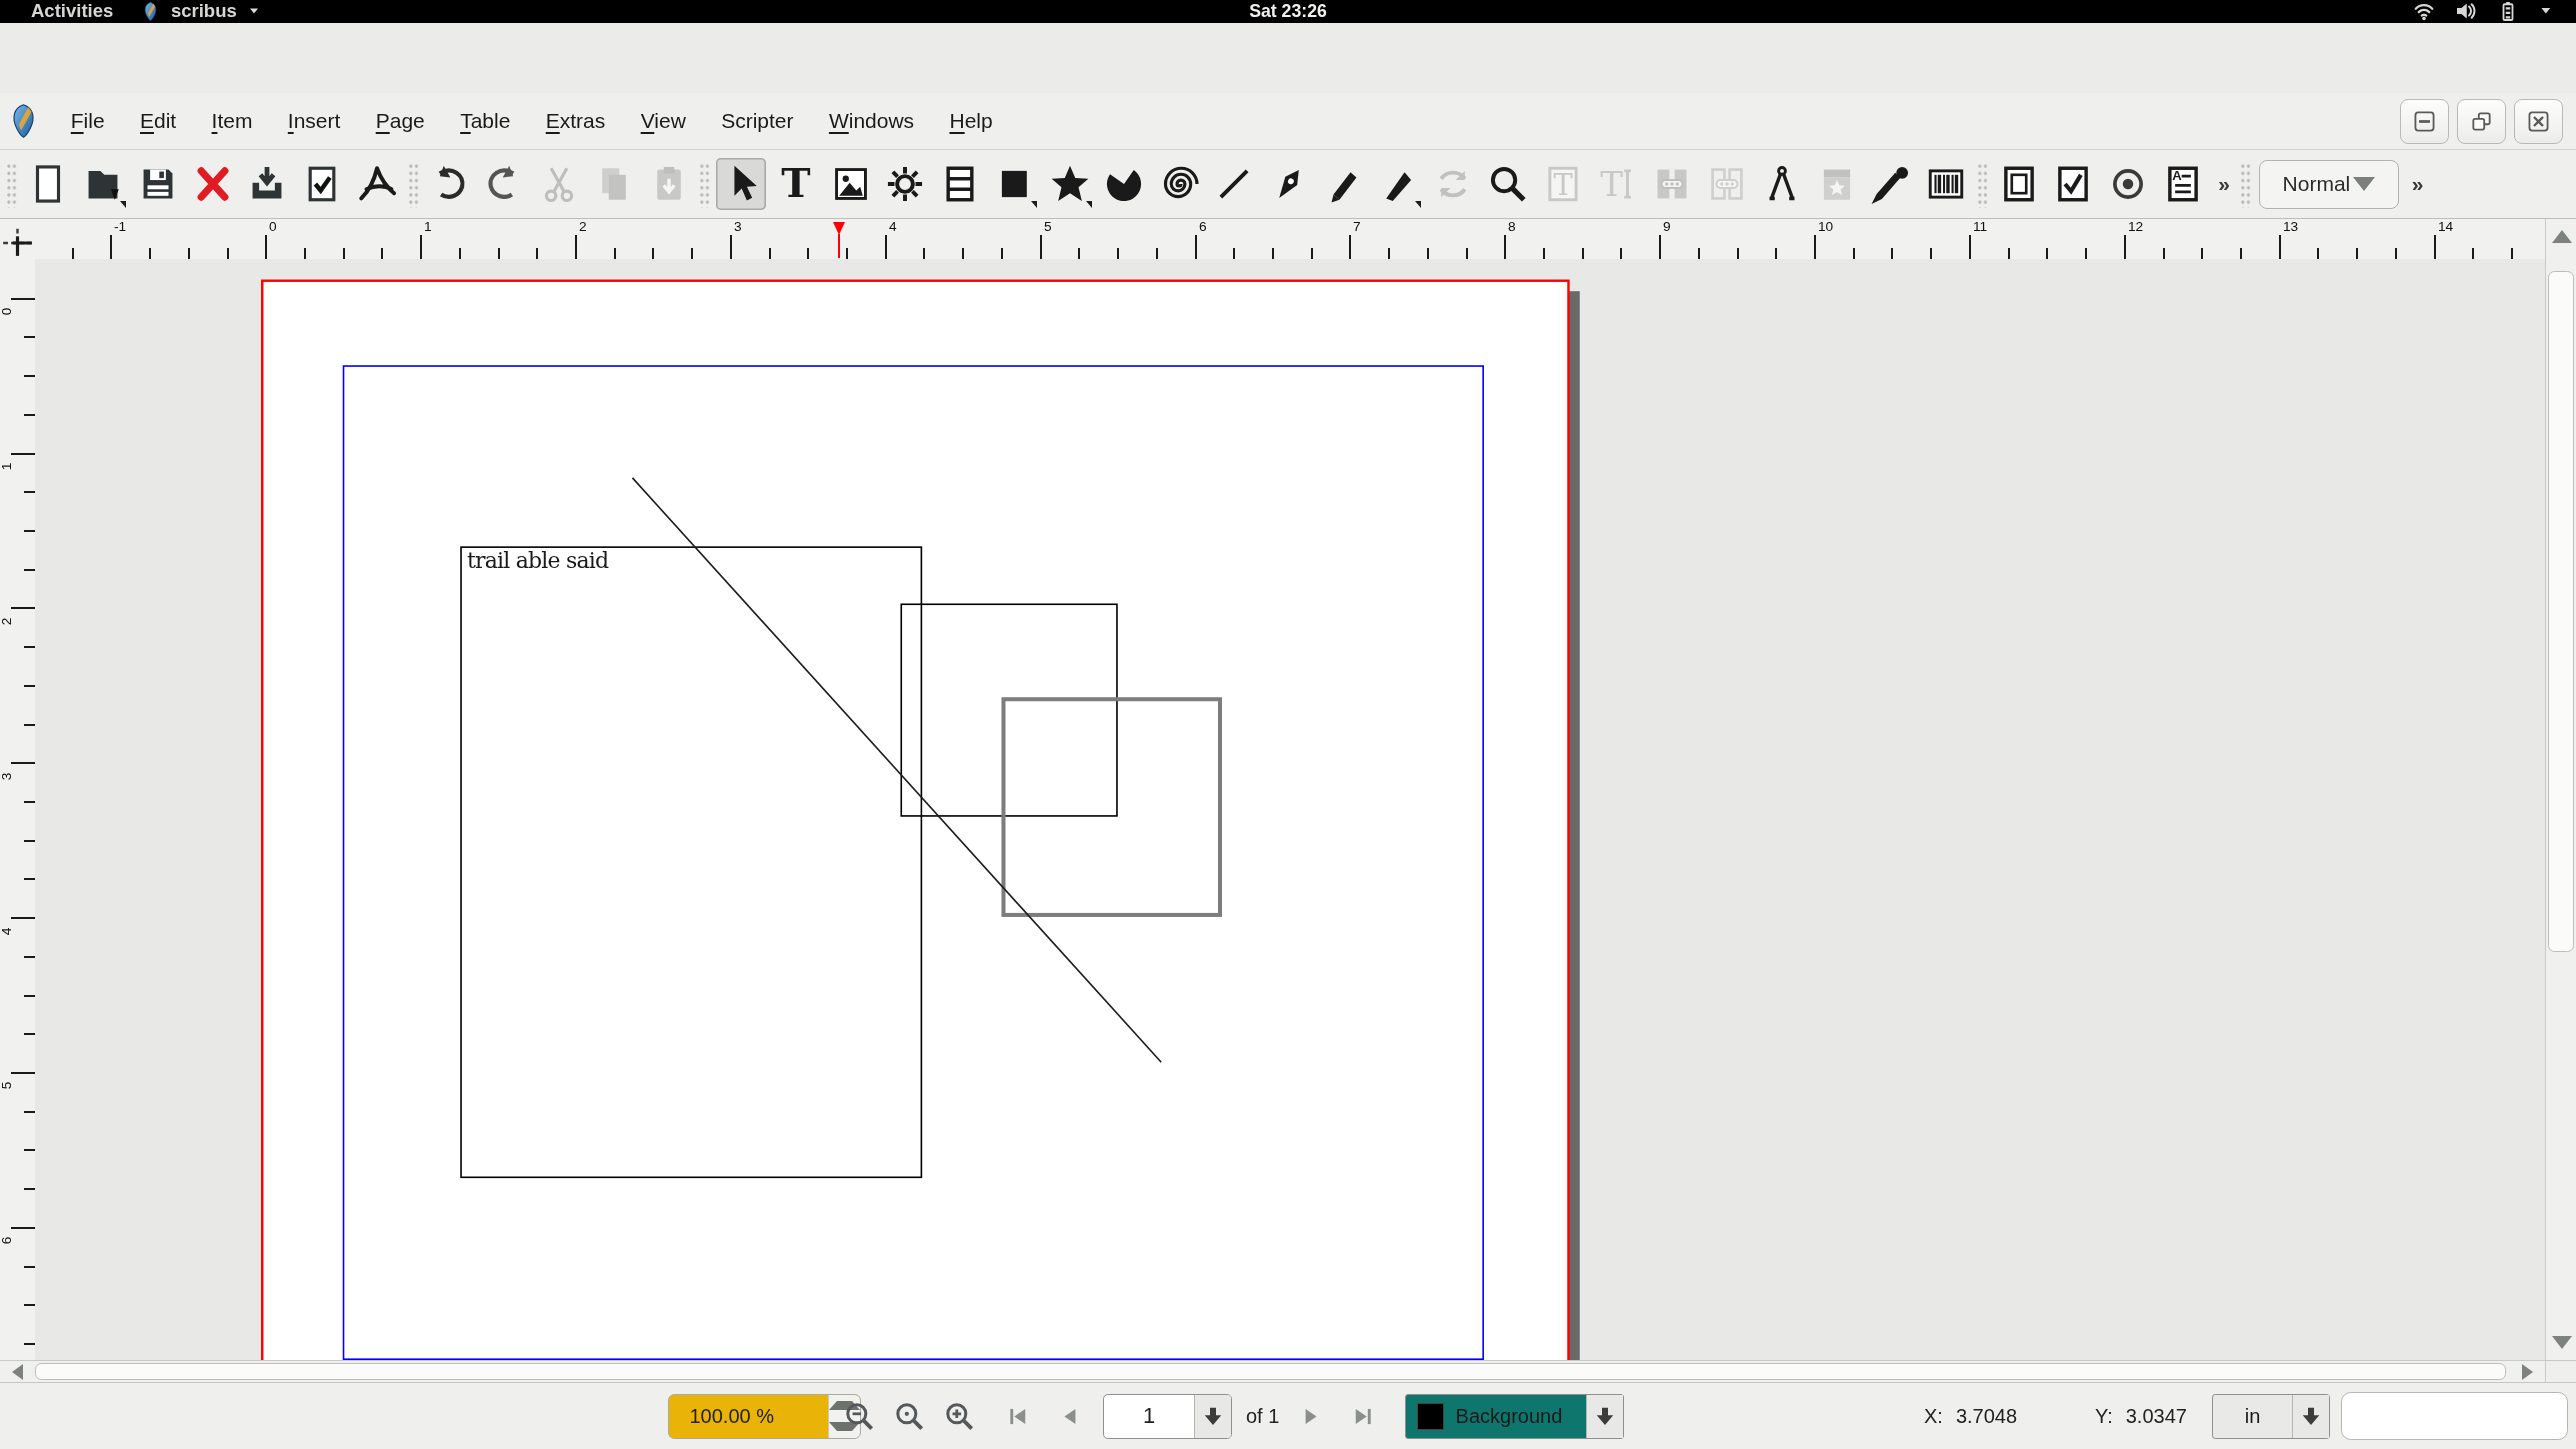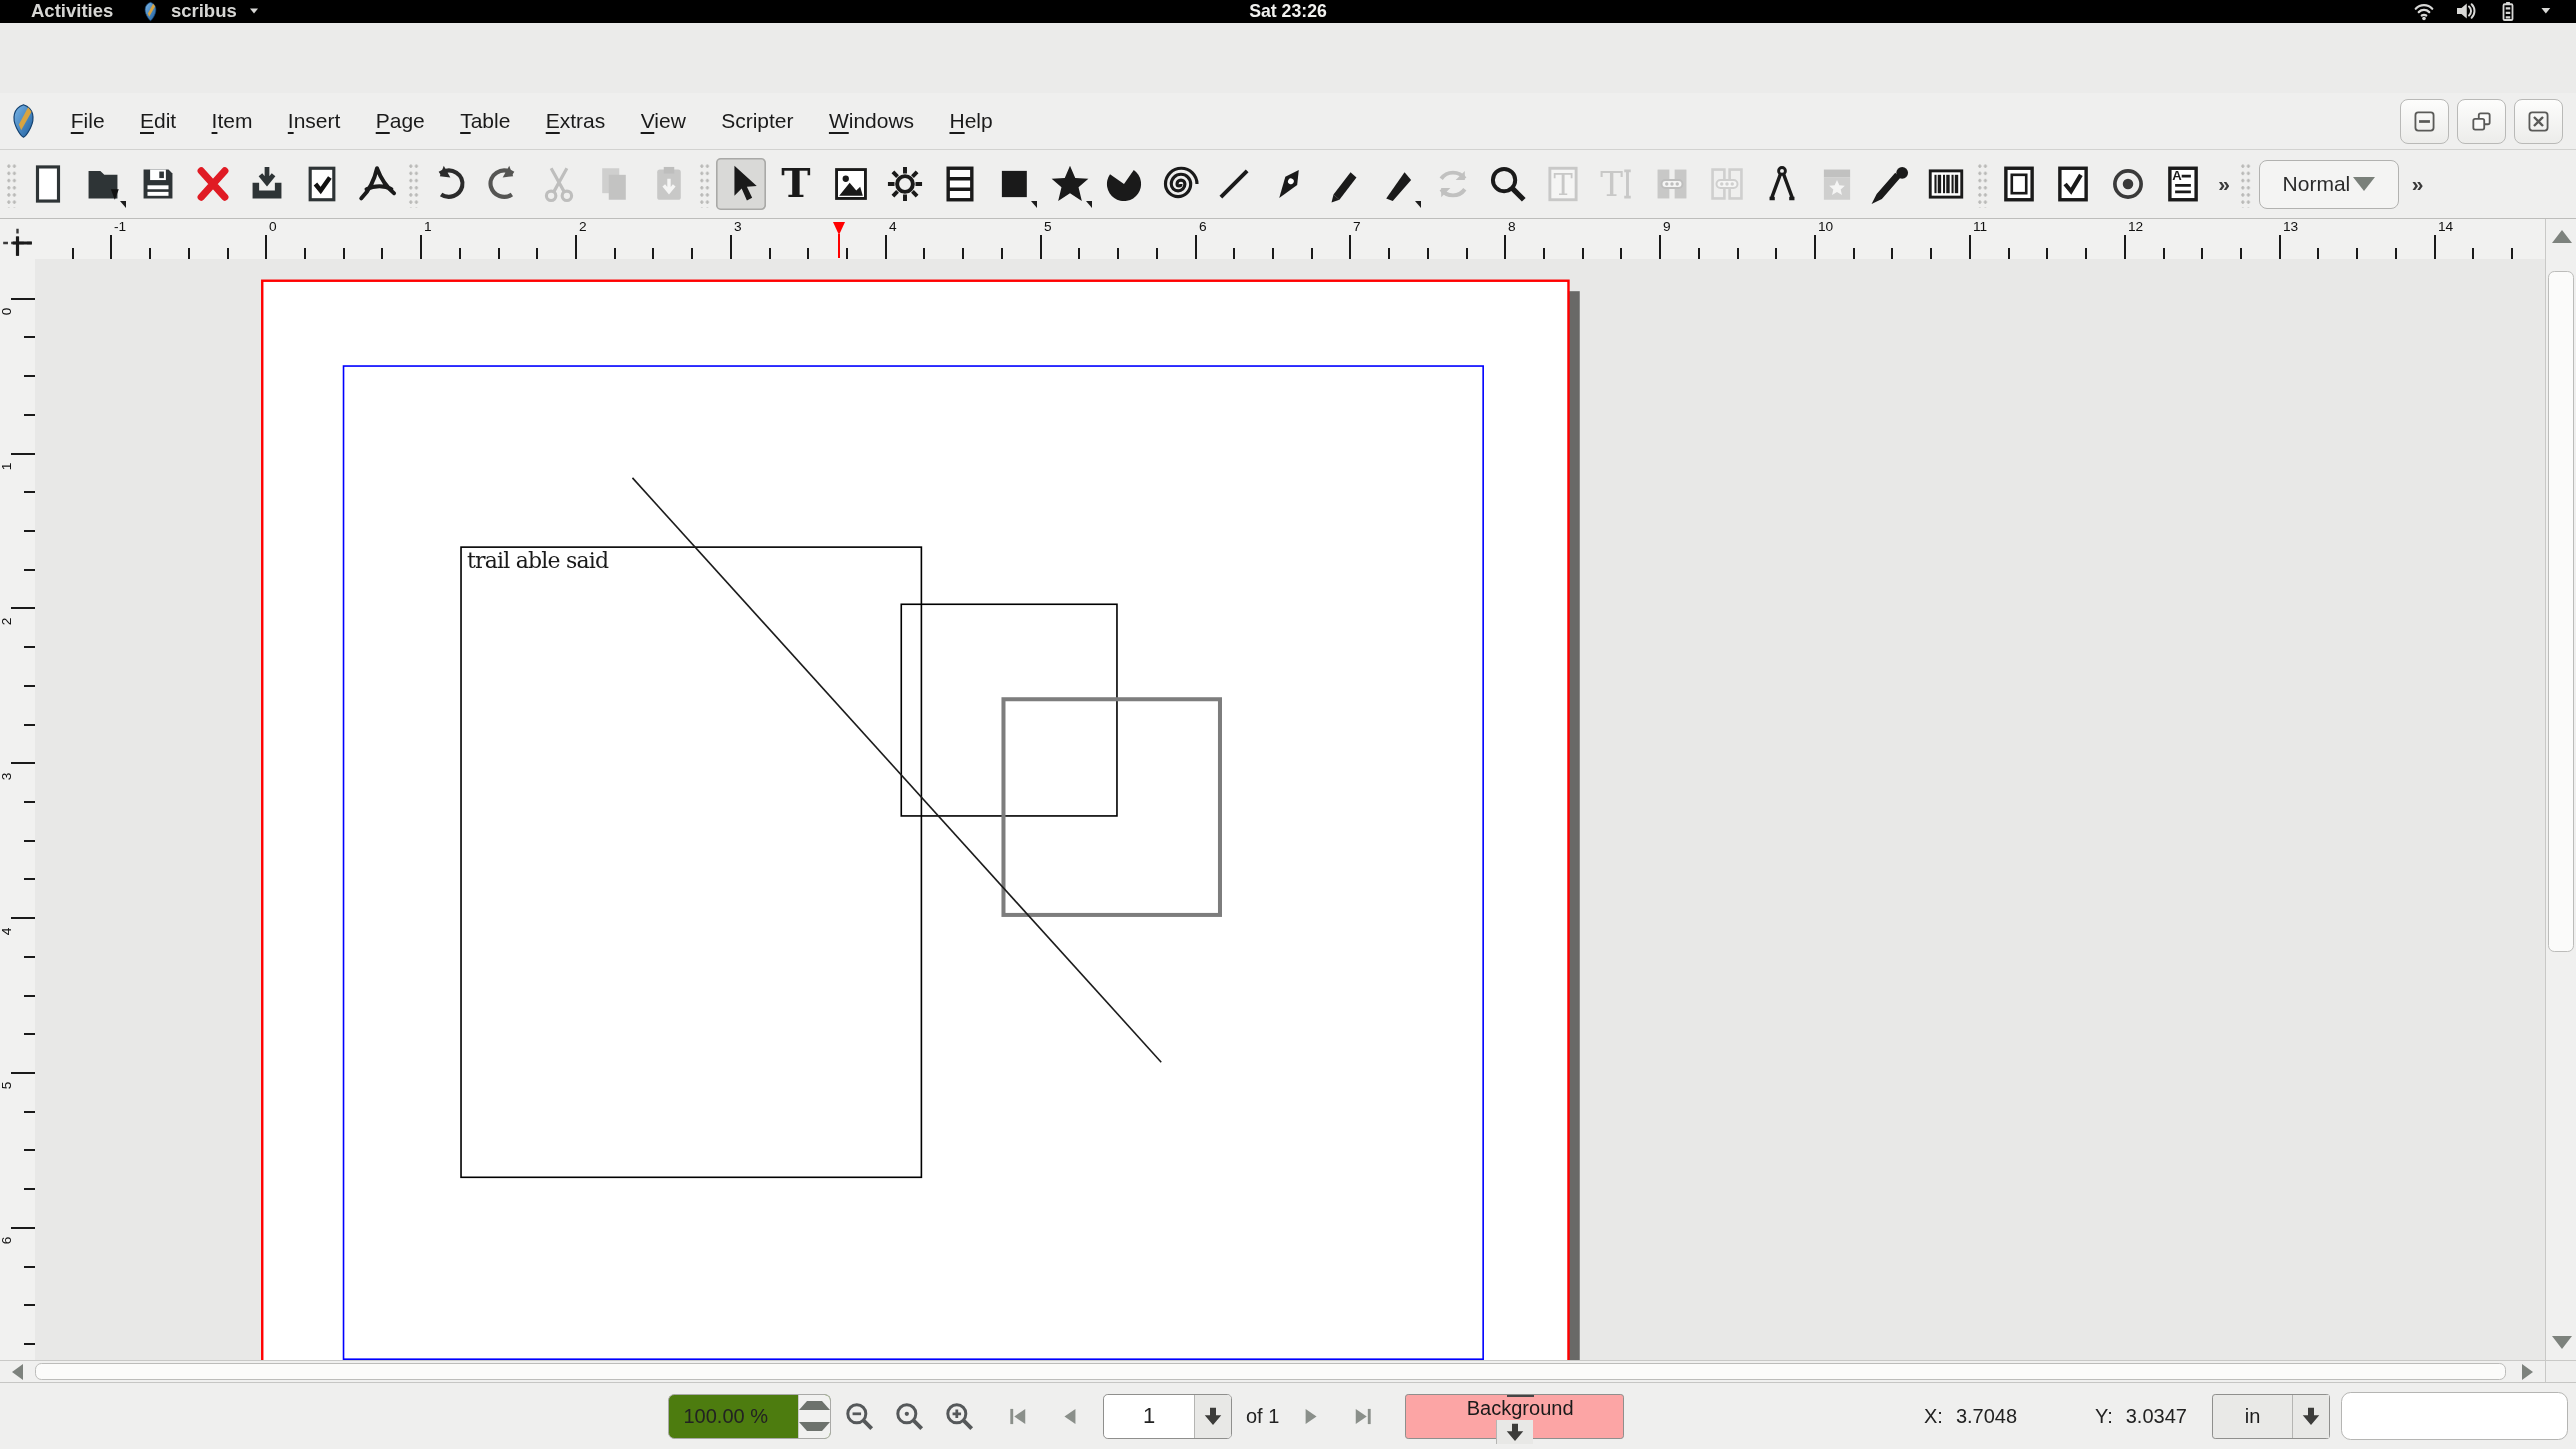--- a/index.html
+++ b/index.html
@@ -92,36 +92,36 @@
   .sb-arrow{position:absolute;display:flex;align-items:center;justify-content:center;}
   .tri-up{width:0;height:0;border-left:10.5px solid transparent;border-right:10.5px solid transparent;border-bottom:13px solid #7d827d;}
   .tri-down{width:0;height:0;border-left:10.5px solid transparent;border-right:10.5px solid transparent;border-top:13px solid #7d827d;}
   .tri-left{width:0;height:0;border-top:8.9px solid transparent;border-bottom:8.9px solid transparent;border-right:11.3px solid #7d827d;}
   .tri-right{width:0;height:0;border-top:8.9px solid transparent;border-bottom:8.9px solid transparent;border-left:11.3px solid #7d827d;}
 
   
   #statusbar{position:absolute;left:0;top:1382px;width:2576px;height:67px;background:#efefee;border-top:0.8px solid #c6c6c4;}
   #statusbar *{box-sizing:border-box;}
   .sb-abs{position:absolute;display:flex;align-items:center;}
-  #zoom-spin{left:668px;top:10.5px;width:163px;height:45px;border:1.6px solid #a9a9a7;border-radius:6.4px;background:#4d7c0f;overflow:hidden;}
+  #zoom-spin{left:668px;top:10.5px;width:193px;height:45px;border:1.6px solid #a9a9a7;border-radius:6.4px;background:#eab308;overflow:hidden;padding-left:6px;}
   #zoom-value{flex:1;font-size:20px;color:#222;padding-left:14.5px;}
   .spin-col{width:32px;height:100%;border-left:1.6px solid #c9c9c7;background:#f1f1f0;display:flex;flex-direction:column;}
   .spin-col div{flex:1;display:flex;align-items:center;justify-content:center;}
   .sp-up{width:0;height:0;border-left:8px solid transparent;border-right:8px solid transparent;border-bottom:9.7px solid #6d726d;}
   .sp-down{width:0;height:0;border-left:8px solid transparent;border-right:8px solid transparent;border-top:9.7px solid #6d726d;}
   .mag-btn{width:42px;height:42px;justify-content:center;}
   .mag-btn .icon{width:34px;height:34px;}
   .nav-btn{width:37px;height:37px;justify-content:center;}
   .nav-btn .icon{width:27px;height:27px;}
   #page-spin{left:1103px;top:10.5px;width:129px;height:45px;border:1.6px solid #8f8f8d;border-radius:4.8px;background:#fff;overflow:hidden;}
   #page-value{flex:1;text-align:center;font-size:22px;color:#222;}
   .combo-btn{width:37px;height:100%;background:#e8e8e6;border-left:1.6px solid #b5b5b3;display:flex;align-items:center;justify-content:center;}
   .combo-btn .icon{width:24px;height:24px;}
   #page-of{left:1246px;top:0;height:67px;font-size:20px;color:#222;}
-  #layer-combo{left:1405px;top:10.5px;width:219px;height:45px;border:1.6px solid #8f8f8d;border-radius:3.2px;background:#fca5a5;flex-direction:column;}
+  #layer-combo{left:1405px;top:10.5px;width:219px;height:45px;border:1.6px solid #8f8f8d;border-radius:3.2px;background:#0f766e;}
   #layer-swatch{width:27px;height:27px;background:#000;margin-left:11.3px;border:0.8px solid #444;}
   #layer-label{flex:1;font-size:20px;color:#1a1a1a;padding-left:11.3px;}
   #coords{left:1924px;top:0;height:67px;font-size:20px;color:#222;gap:13px;}
   #coords .val{min-width:81px;}
   #coords .gap{width:32px;}
   #unit-combo{left:2212px;top:10.5px;width:118px;height:45px;border:1.6px solid #8f8f8d;border-radius:3.2px;background:#e9e9e7;}
   #unit-label{flex:1;font-size:20px;color:#1a1a1a;text-align:center;}
   #message-field{left:2341px;top:8.9px;width:227px;height:48px;background:#fff;border:1.6px solid #b5b5b3;border-radius:9.7px;}
 </style>
 </head>

